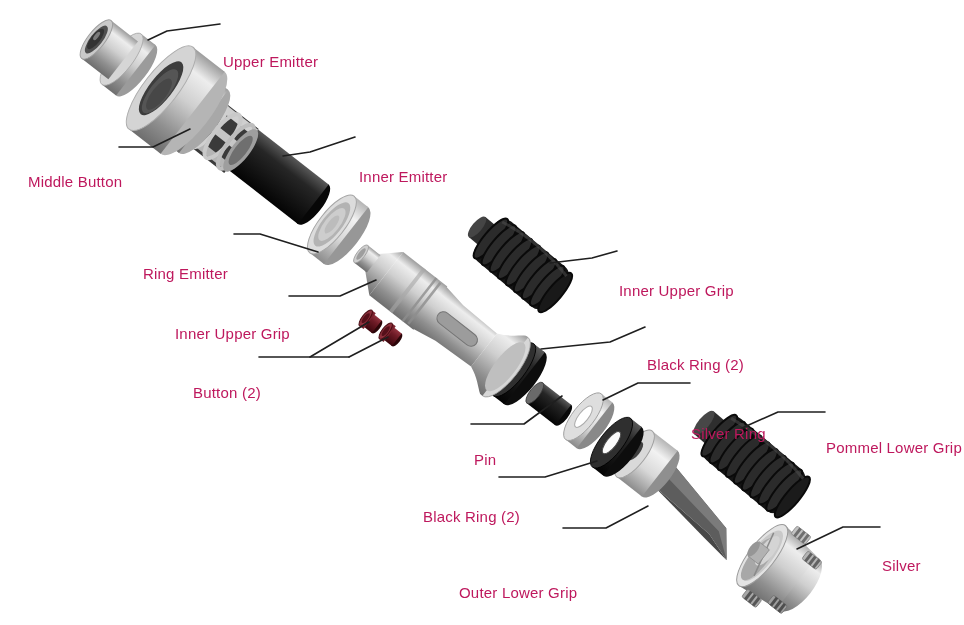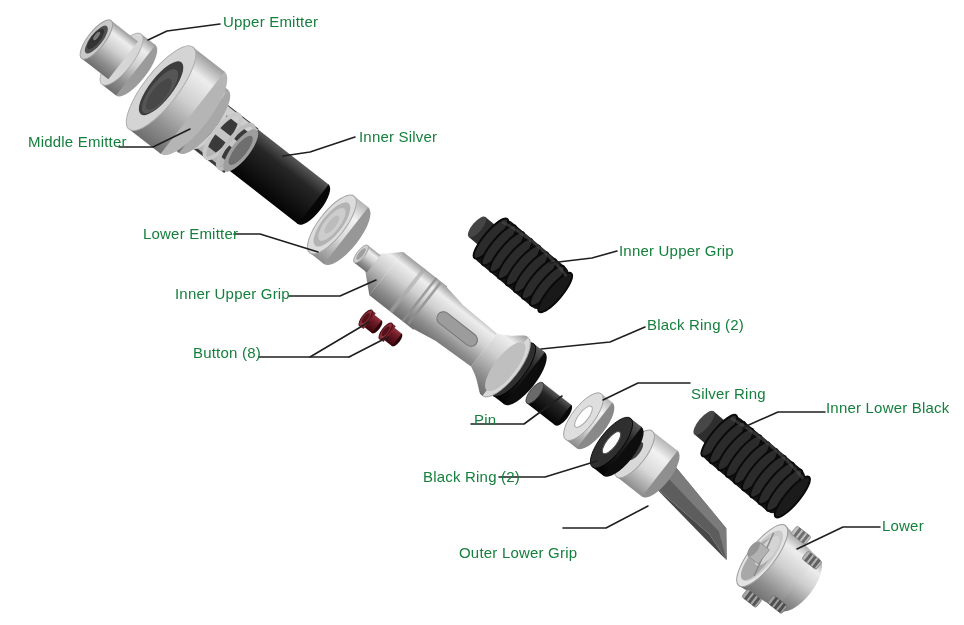--- a/index.html
+++ b/index.html
@@ -8,23 +8,24 @@
     width:964px;height:625px;
     background:#ffffff;
     overflow:hidden;
     font-family:"Liberation Sans", sans-serif;
   }
   .illustration{position:absolute;left:0;top:0;}
   .part-label{
     position:absolute;
     font-size:15px;
     letter-spacing:.2px;
-    color:#15803d;
+    color:#be185d;
     white-space:nowrap;
     line-height:1;
+    margin-top:40px;
   }
 </style>
 </head>
 <body>
 
 <div class="stage">
 
   <svg class="illustration" width="964" height="625" viewBox="0 0 964 625">
     <defs>
       <linearGradient id="gMetal" x1="0" y1="0" x2="0" y2="1">
@@ -251,27 +252,27 @@
       <polyline points="690,383 638,383 603,400"></polyline>
       <polyline points="471,424 524,424 562,396"></polyline>
       <polyline points="825,412 778,412 742,428"></polyline>
       <polyline points="499,477 545,477 597,461"></polyline>
       <polyline points="563,528 606,528 648,506"></polyline>
       <polyline points="880,527 843,527 797,549"></polyline>
     </g>
   </svg>
 
   <div class="part-label" style="left:223px;top:14px">Upper Emitter</div>
-  <div class="part-label" style="left:28px;top:134px">Middle Emitter</div>
-  <div class="part-label" style="left:359px;top:129px">Inner Silver</div>
-  <div class="part-label" style="left:143px;top:226px">Lower Emitter</div>
+  <div class="part-label" style="left:28px;top:134px">Middle Button</div>
+  <div class="part-label" style="left:359px;top:129px">Inner Emitter</div>
+  <div class="part-label" style="left:143px;top:226px">Ring Emitter</div>
   <div class="part-label" style="left:619px;top:243px">Inner Upper Grip</div>
   <div class="part-label" style="left:175px;top:286px">Inner Upper Grip</div>
   <div class="part-label" style="left:647px;top:317px">Black Ring (2)</div>
-  <div class="part-label" style="left:193px;top:345px">Button (8)</div>
+  <div class="part-label" style="left:193px;top:345px">Button (2)</div>
   <div class="part-label" style="left:691px;top:386px">Silver Ring</div>
   <div class="part-label" style="left:474px;top:412px">Pin</div>
-  <div class="part-label" style="left:826px;top:400px">Inner Lower Black</div>
+  <div class="part-label" style="left:826px;top:400px">Pommel Lower Grip</div>
   <div class="part-label" style="left:423px;top:469px">Black Ring (2)</div>
   <div class="part-label" style="left:459px;top:545px">Outer Lower Grip</div>
-  <div class="part-label" style="left:882px;top:518px">Lower</div>
+  <div class="part-label" style="left:882px;top:518px">Silver</div>
 
 </div>
 
 </body></html>

